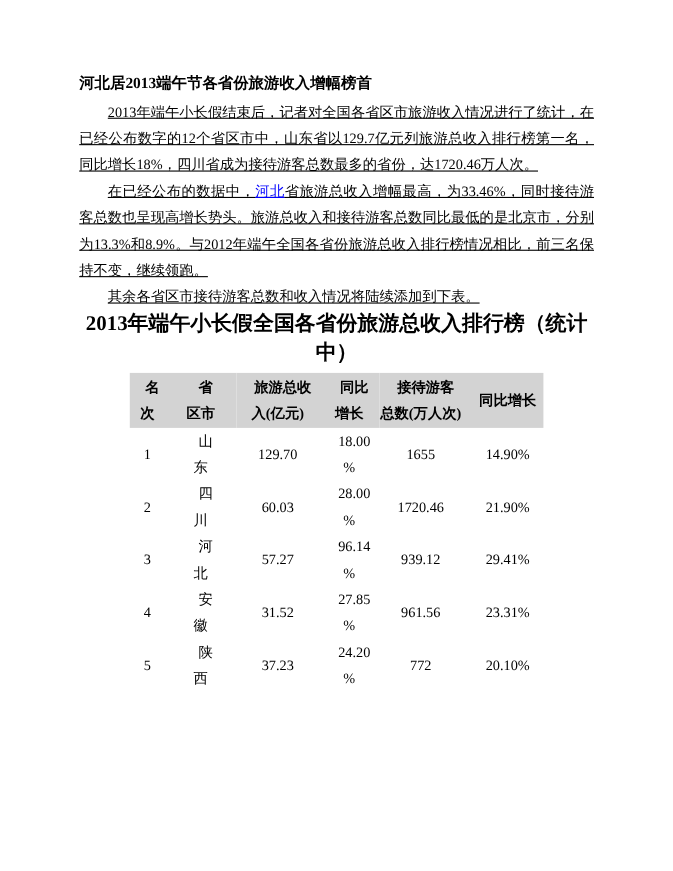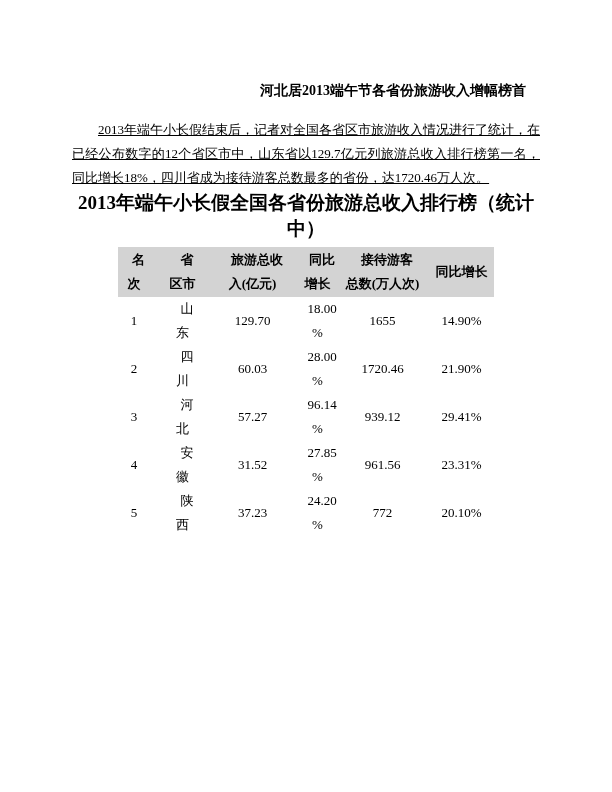--- a/index.html
+++ b/index.html
@@ -12,24 +12,24 @@
     width: 612px;
     height: 792px;
     background: #ffffff;
     box-sizing: border-box;
     padding: 64px 72px 0 72px;
     font-family: "Liberation Serif", "DejaVu Serif", serif;
     color: #000000;
     overflow: hidden;
   }
   .doc-title {
-    margin: 14px;
+    margin: 0;
     font-size: 14px;
     font-weight: bold;
-    text-align: right;
+    text-align: left;
     line-height: 26px;
   }
   .para {
     margin: 0;
     font-size: 13px;
     line-height: 24px;
     text-indent: 2em;
     text-align: justify;
     text-decoration: underline;
   }
@@ -75,22 +75,24 @@
 </style>
 </head>
 <body>
 
 <div class="page">
 
   <h1 class="doc-title">河北居2013端午节各省份旅游收入增幅榜首</h1>
 
   <p class="para">2013年端午小长假结束后，记者对全国各省区市旅游收入情况进行了统计，在已经公布数字的12个省区市中，山东省以129.7亿元列旅游总收入排行榜第一名，同比增长18%，四川省成为接待游客总数最多的省份，达1720.46万人次。</p>
 
+  <p class="para"><span>在已经公布的数据中，</span><a class="doc-link">河北</a><span>省旅游总收入增幅最高，为33.46%，同时接待游客总数也呈现高增长势头。旅游总收入和接待游客总数同比最低的是北京市，分别为13.3%和8.9%。与2012年端午全国各省份旅游总收入排行榜情况相比，前三名保持不变，继续领跑。</span></p>
 
 
+  <p class="para">其余各省区市接待游客总数和收入情况将陆续添加到下表。</p>
 
   <p class="table-title">2013年端午小长假全国各省份旅游总收入排行榜（统计中）</p>
 
   <table class="rank-table">
     <colgroup>
       <col style="width:32px">
       <col style="width:65px">
       <col style="width:75px">
       <col style="width:55px">
       <col style="width:75px">

